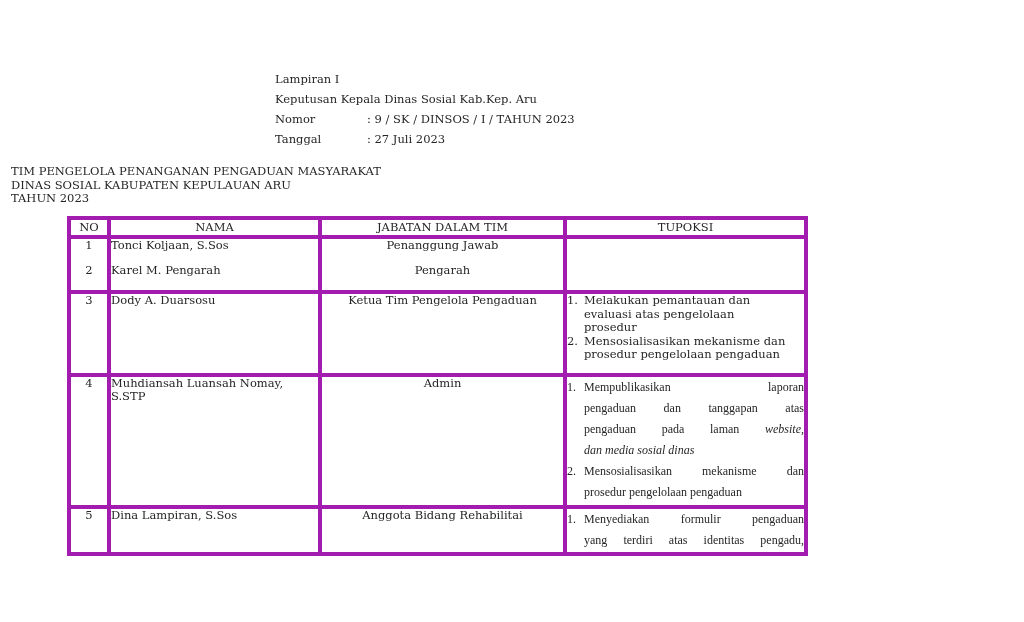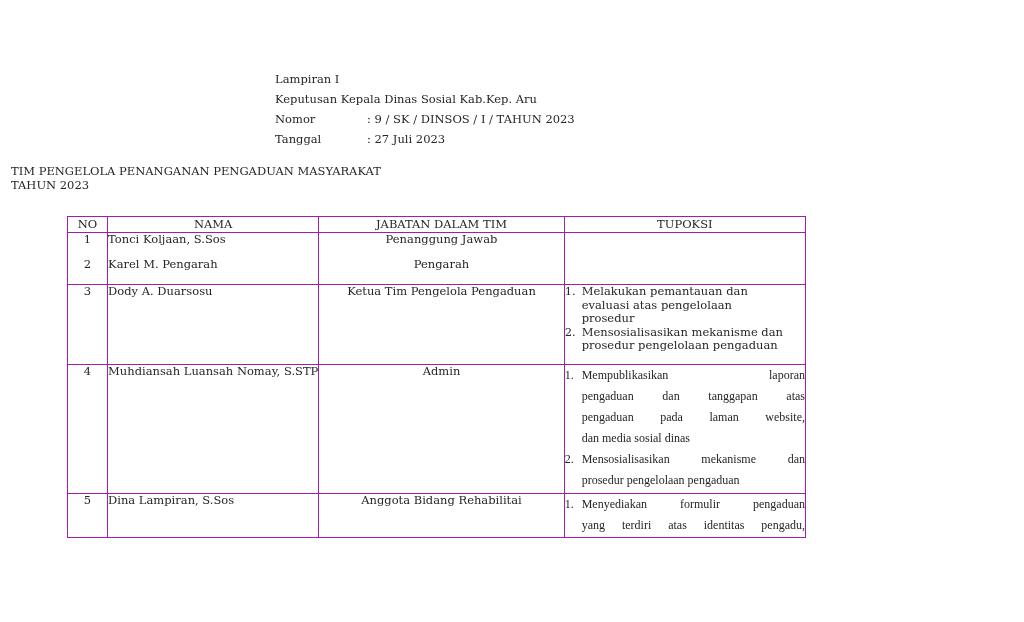--- a/index.html
+++ b/index.html
@@ -14,21 +14,21 @@
   .title-block {
     position:absolute; left:11px; top:165px; width:912px;
     text-align:left; font-size:11.5px; line-height:13.5px;
   }
   
   table.team {
     position:absolute; left:67px; top:216px; width:739px;
     border-collapse:collapse; table-layout:fixed; font-size:11.5px;
   }
   .team th, .team td {
-    border:1px solid #a21caf; vertical-align:top; padding:0;
+    border:4px solid #a21caf; vertical-align:top; padding:0;
     font-weight:normal; overflow:hidden;
   }
   .team th { height:15px; text-align:center; line-height:14px; }
   tr.r12 td { height:51px; }
   tr.r3  td { height:79px; }
   tr.r4  td { height:128px; }
   tr.r5  td { height:43px; }
   .c-no   { text-align:center; padding-top:2px; line-height:13px; }
   .c-name { padding:2px 2px 0 6px; line-height:13px; }
   .c-role { text-align:center; padding-top:2px; line-height:13px; }
@@ -36,36 +36,37 @@
   .gap { margin-top:12px; }
   .t-item { display:flex; }
   .t-item .num { flex:0 0 17px; }
   .t-item .txt { flex:1; min-width:0; }
   .ln { display:block; }
   
   tr.r4 .c-tup, tr.r5 .c-tup {
     font-family:"Liberation Serif", serif; font-size:12px; line-height:21px;
   }
   .just { text-align:justify; text-align-last:justify; }
-  .it { }
+  .it { font-style:italic; }
 </style>
 </head>
 <body>
 
 <div class="page">
 
   <div class="header-block">
     <div>Lampiran I</div>
     <div>Keputusan Kepala Dinas Sosial Kab.Kep. Aru</div>
     <div><span class="kv-label">Nomor</span><span>: 9 / SK / DINSOS / I / TAHUN 2023</span></div>
     <div><span class="kv-label">Tanggal</span><span>: 27 Juli 2023</span></div>
   </div>
 
   <div class="title-block">
     <div>TIM PENGELOLA PENANGANAN PENGADUAN MASYARAKAT</div>
+    <div>DINAS SOSIAL KABUPATEN KEPULAUAN ARU</div>
     <div>TAHUN 2023</div>
   </div>
 
   <table class="team">
     <colgroup>
       <col style="width:40px">
         <col style="width:211px">
         <col style="width:245px">
         <col style="width:241px">
     </colgroup>

